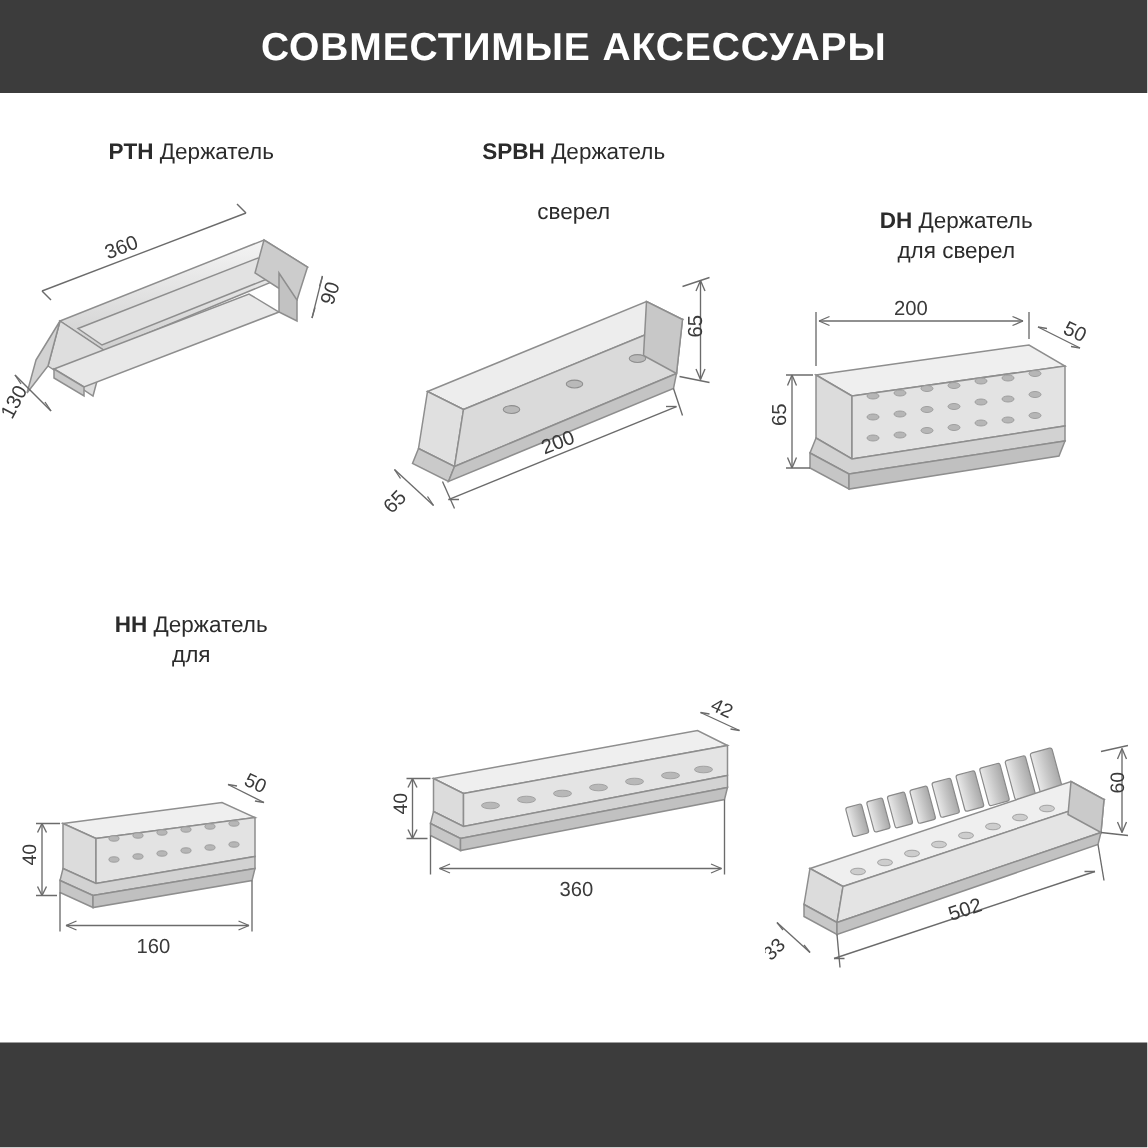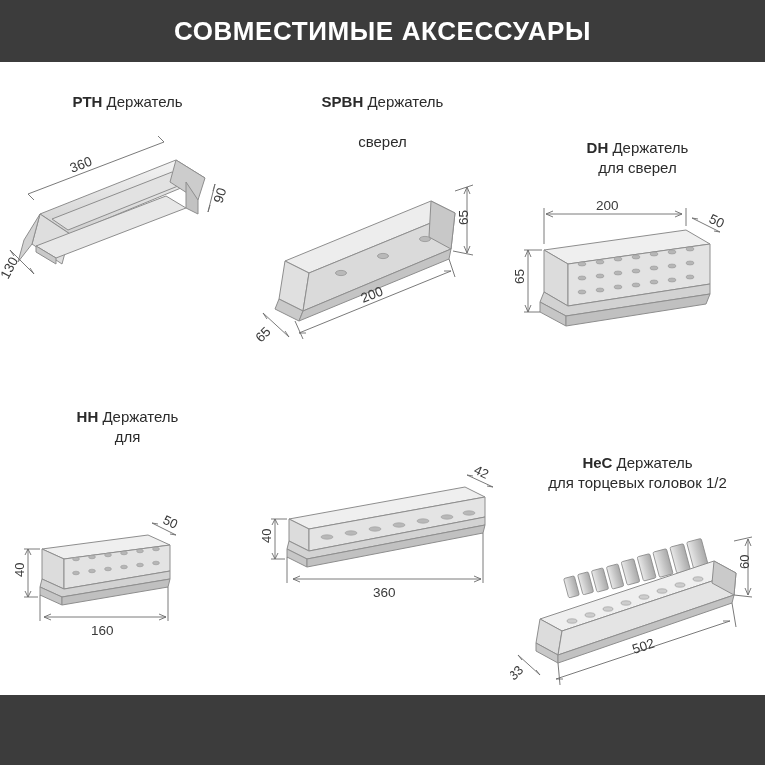--- a/index.html
+++ b/index.html
@@ -406,25 +406,20 @@
             <line x1="226" y1="162" x2="219" y2="165"></line>
           <line x1="32" y1="140" x2="32" y2="166"></line>
           <line x1="228" y1="116" x2="228" y2="166"></line>
         </g>
         <text x="118" y="180" font-size="13.5" fill="#3a3a3a" font-family="Liberation Sans, sans-serif">360</text>
       </svg>
     </div>
   </div>
 
   <div class="cell cell-r2 col3">
-    <div class="cap">
-      <span class="code">HeC</span>
-      <span>Держатель</span><br>
-      <span>для торцевых головок 1/2</span>
-    </div>
     <div class="art">
       <svg width="255" height="200" viewBox="0 0 255 200">
         <defs>
           <linearGradient id="gF" x1="0" y1="0" x2="0" y2="1">
             <stop offset="0" stop-color="#f4f4f4"></stop>
               <stop offset="1" stop-color="#cfcfcf"></stop>
           </linearGradient>
           <linearGradient id="gSock" x1="0" y1="0" x2="1" y2="0">
             <stop offset="0" stop-color="#e9e9e9"></stop>
               <stop offset="0.5" stop-color="#c8c8c8"></stop>

